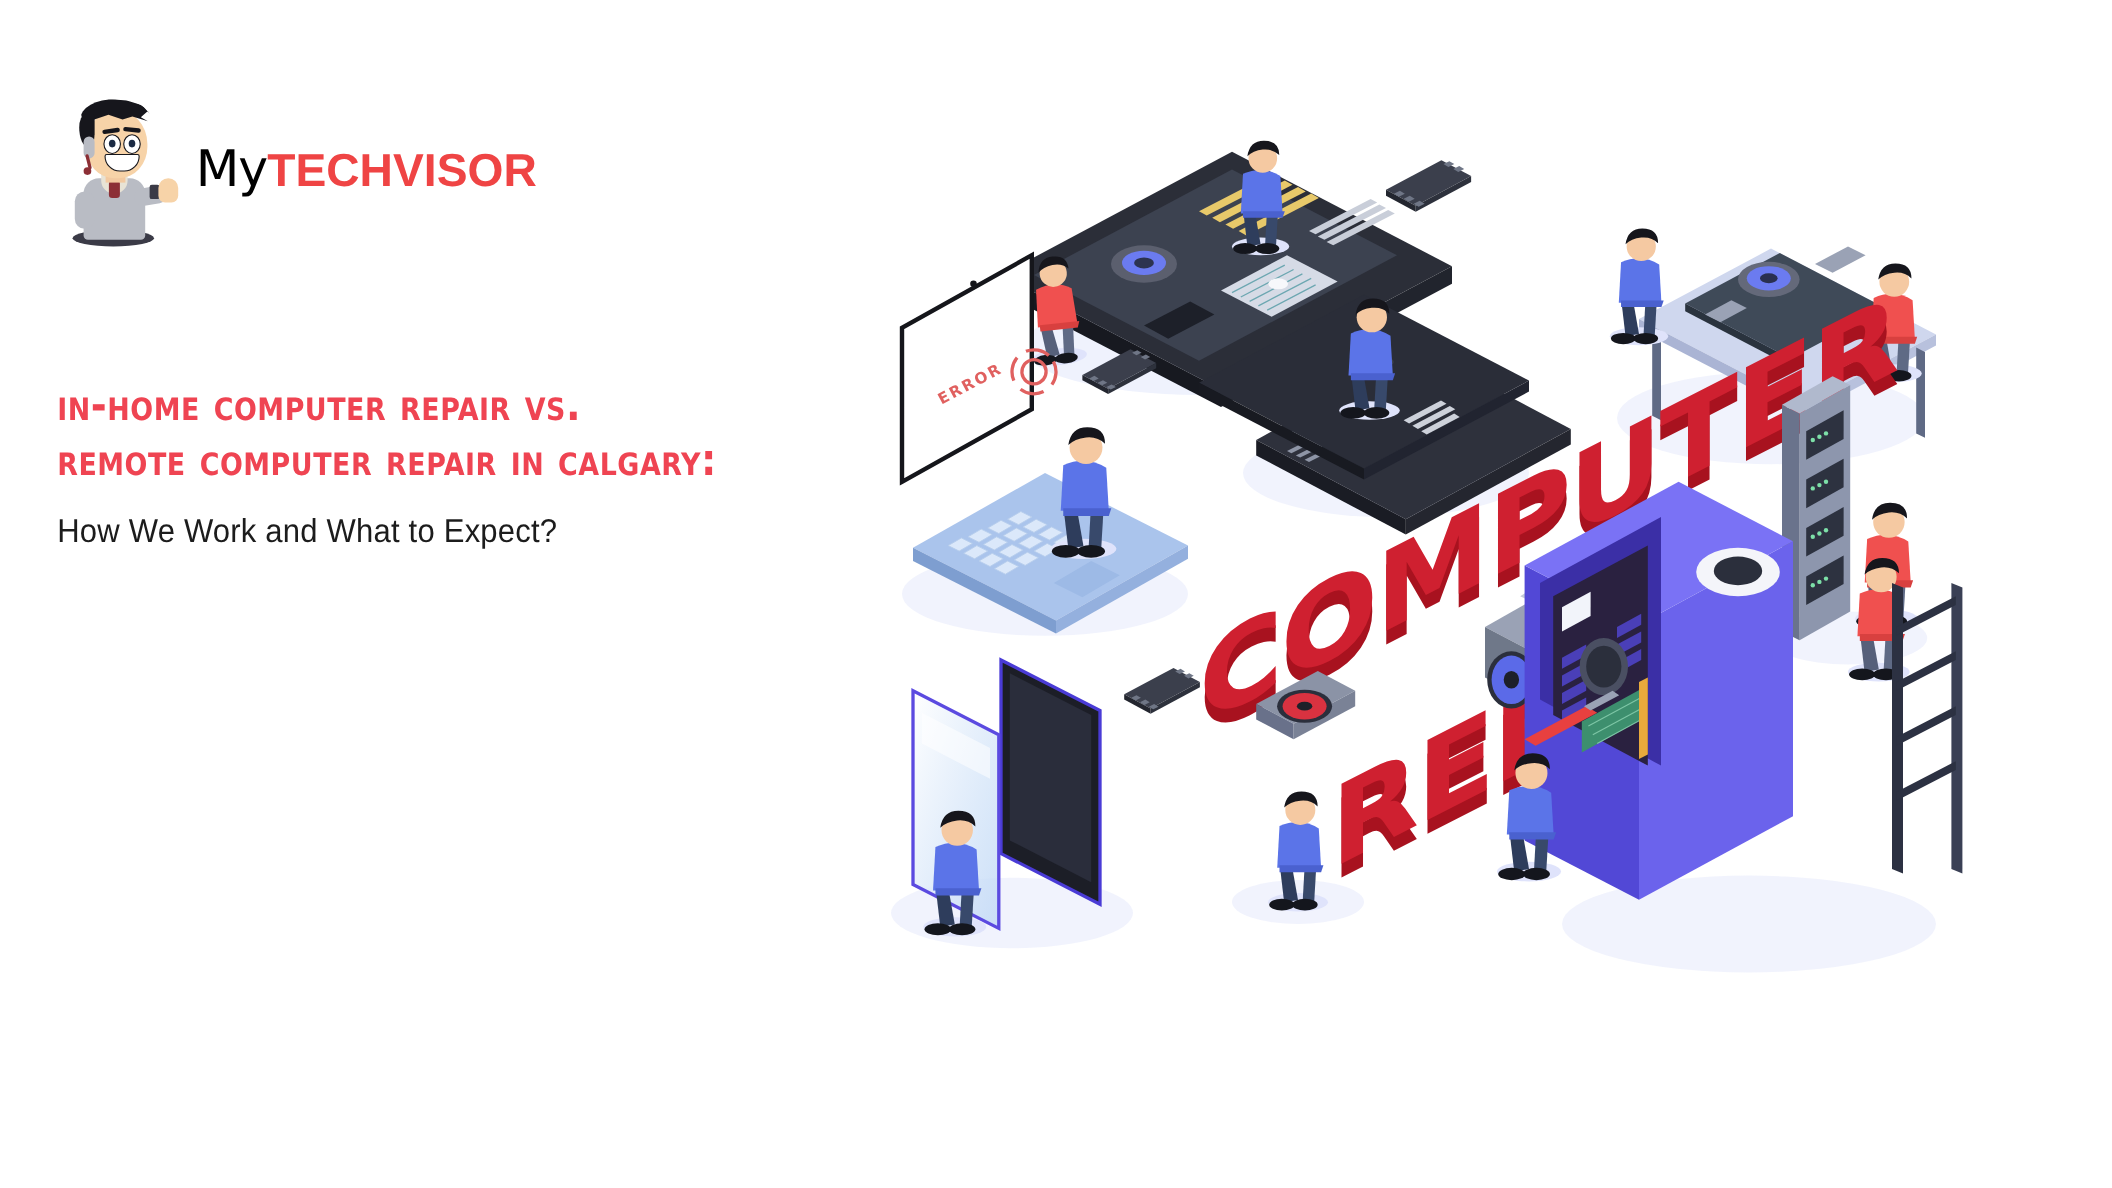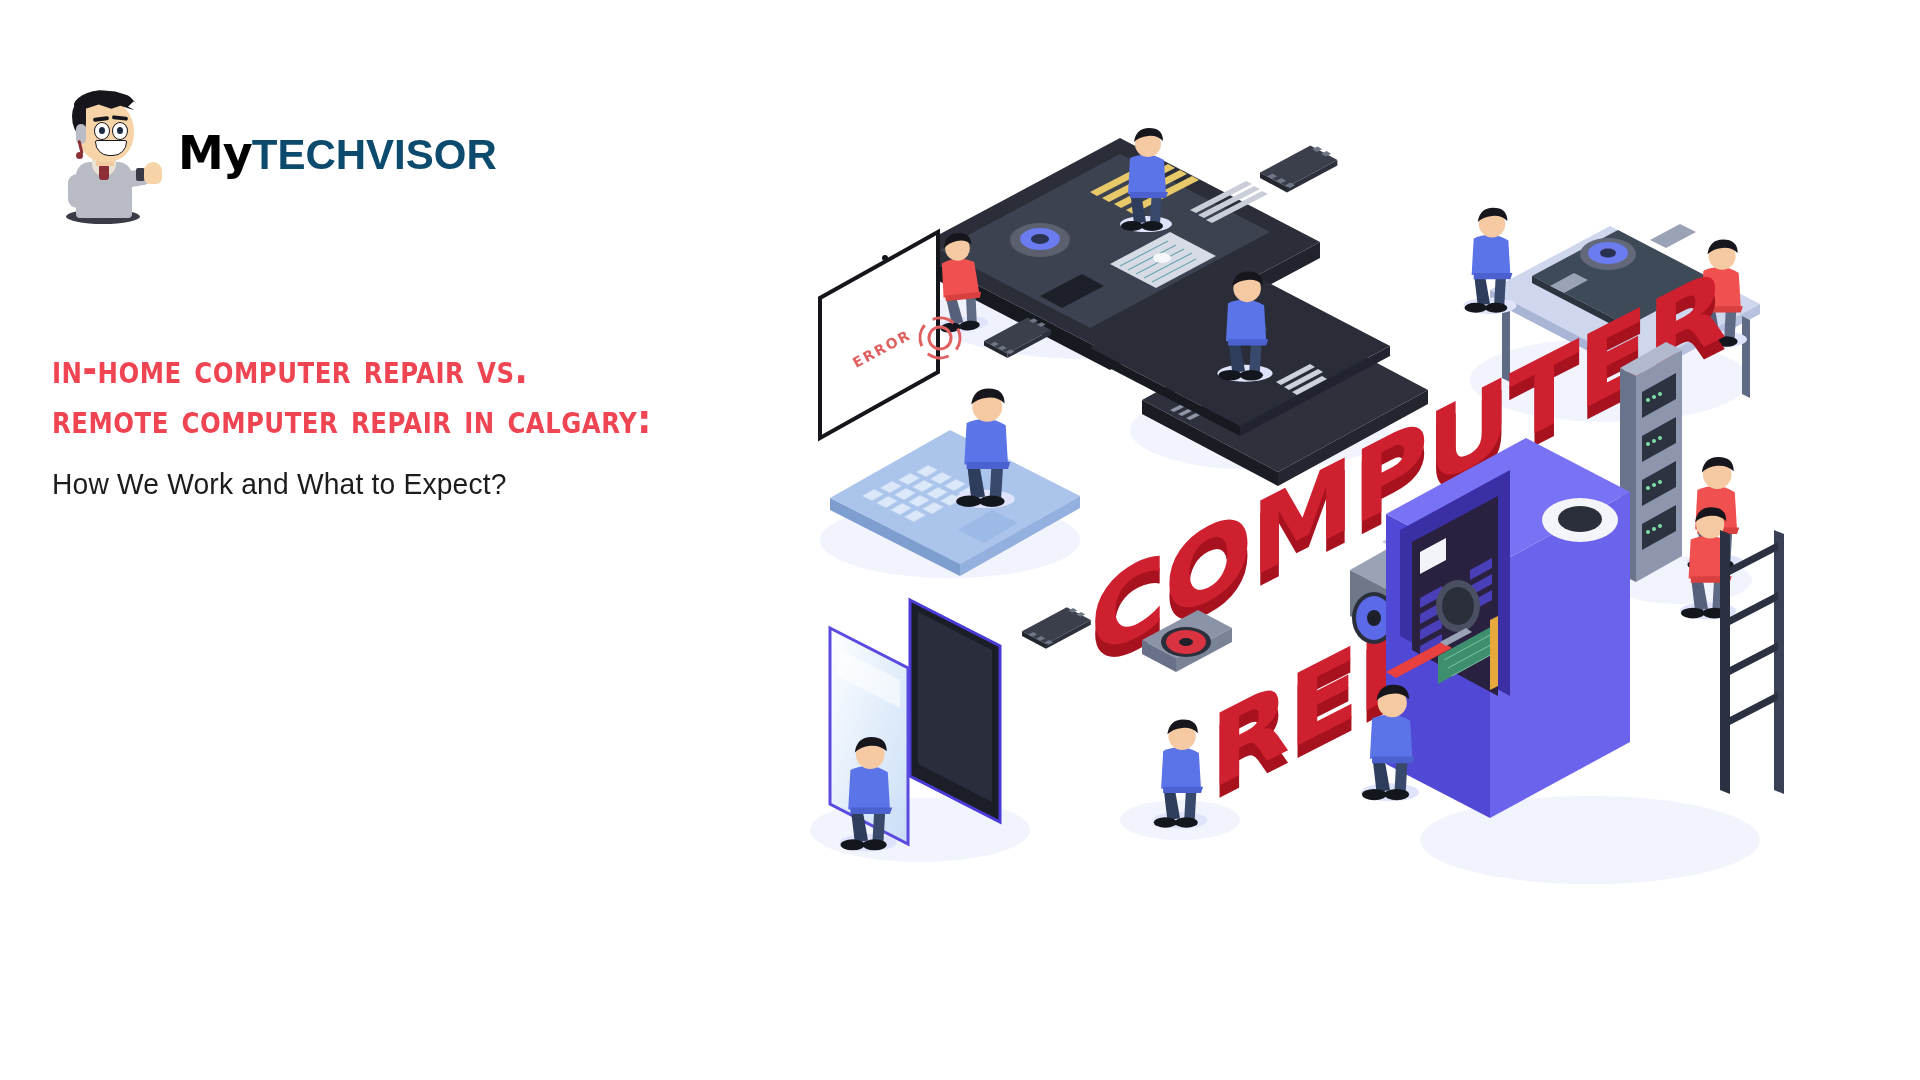--- a/index.html
+++ b/index.html
@@ -9,22 +9,22 @@
     font-family:"Liberation Sans", sans-serif;
     overflow:hidden;
     position:relative;
   }
   .banner{position:absolute;inset:0;background:#fff;}
 
   
   .logo-block{position:absolute;left:52px;top:78px;display:flex;align-items:center;height:150px;}
   .mascot{position:relative;width:110px;height:150px;flex:0 0 110px;}
   .logo-wordmark{display:flex;align-items:baseline;margin-left:16px;}
-  .logo-my{font-family:"DejaVu Sans",sans-serif;font-weight:bold;font-size:46px;letter-spacing:-1px;}
-  .logo-tech{font-family:"Liberation Sans",sans-serif;font-weight:bold;font-size:42px;color:#0c4a6e;letter-spacing:0px;}
+  .logo-my{font-family:"DejaVu Sans",sans-serif;font-weight:normal;font-size:46px;letter-spacing:-1px;}
+  .logo-tech{font-family:"Liberation Sans",sans-serif;font-weight:bold;font-size:42px;color:#ef4444;letter-spacing:0px;}
 
   
   .m-shadow{position:absolute;left:14px;top:131px;width:74px;height:15px;background:#3b3b47;border-radius:50%;}
   .m-body{position:absolute;left:24px;top:84px;width:56px;height:56px;background:#b9bcc4;border-radius:14px 14px 4px 4px;}
   .m-collar{position:absolute;left:40px;top:80px;width:24px;height:18px;background:#e8e3d5;border-radius:0 0 12px 12px;}
   .m-tie{position:absolute;left:47px;top:86px;width:10px;height:16px;background:#8c2f36;border-radius:3px;}
   .m-neck{position:absolute;left:44px;top:72px;width:18px;height:16px;background:#f2c9a0;}
   .m-head{position:absolute;left:26px;top:22px;width:56px;height:62px;background:#f7d3a8;border-radius:50% 50% 46% 46%;}
   .m-hair{position:absolute;left:21px;top:12px;width:64px;height:36px;background:#16161c;border-radius:50% 50% 38% 38%;
           clip-path:polygon(4% 60%,0% 30%,14% 6%,40% 0%,66% 4%,88% 16%,100% 40%,96% 30%,86% 46%,96% 56%,74% 44%,60% 52%,40% 40%,20% 52%);}

